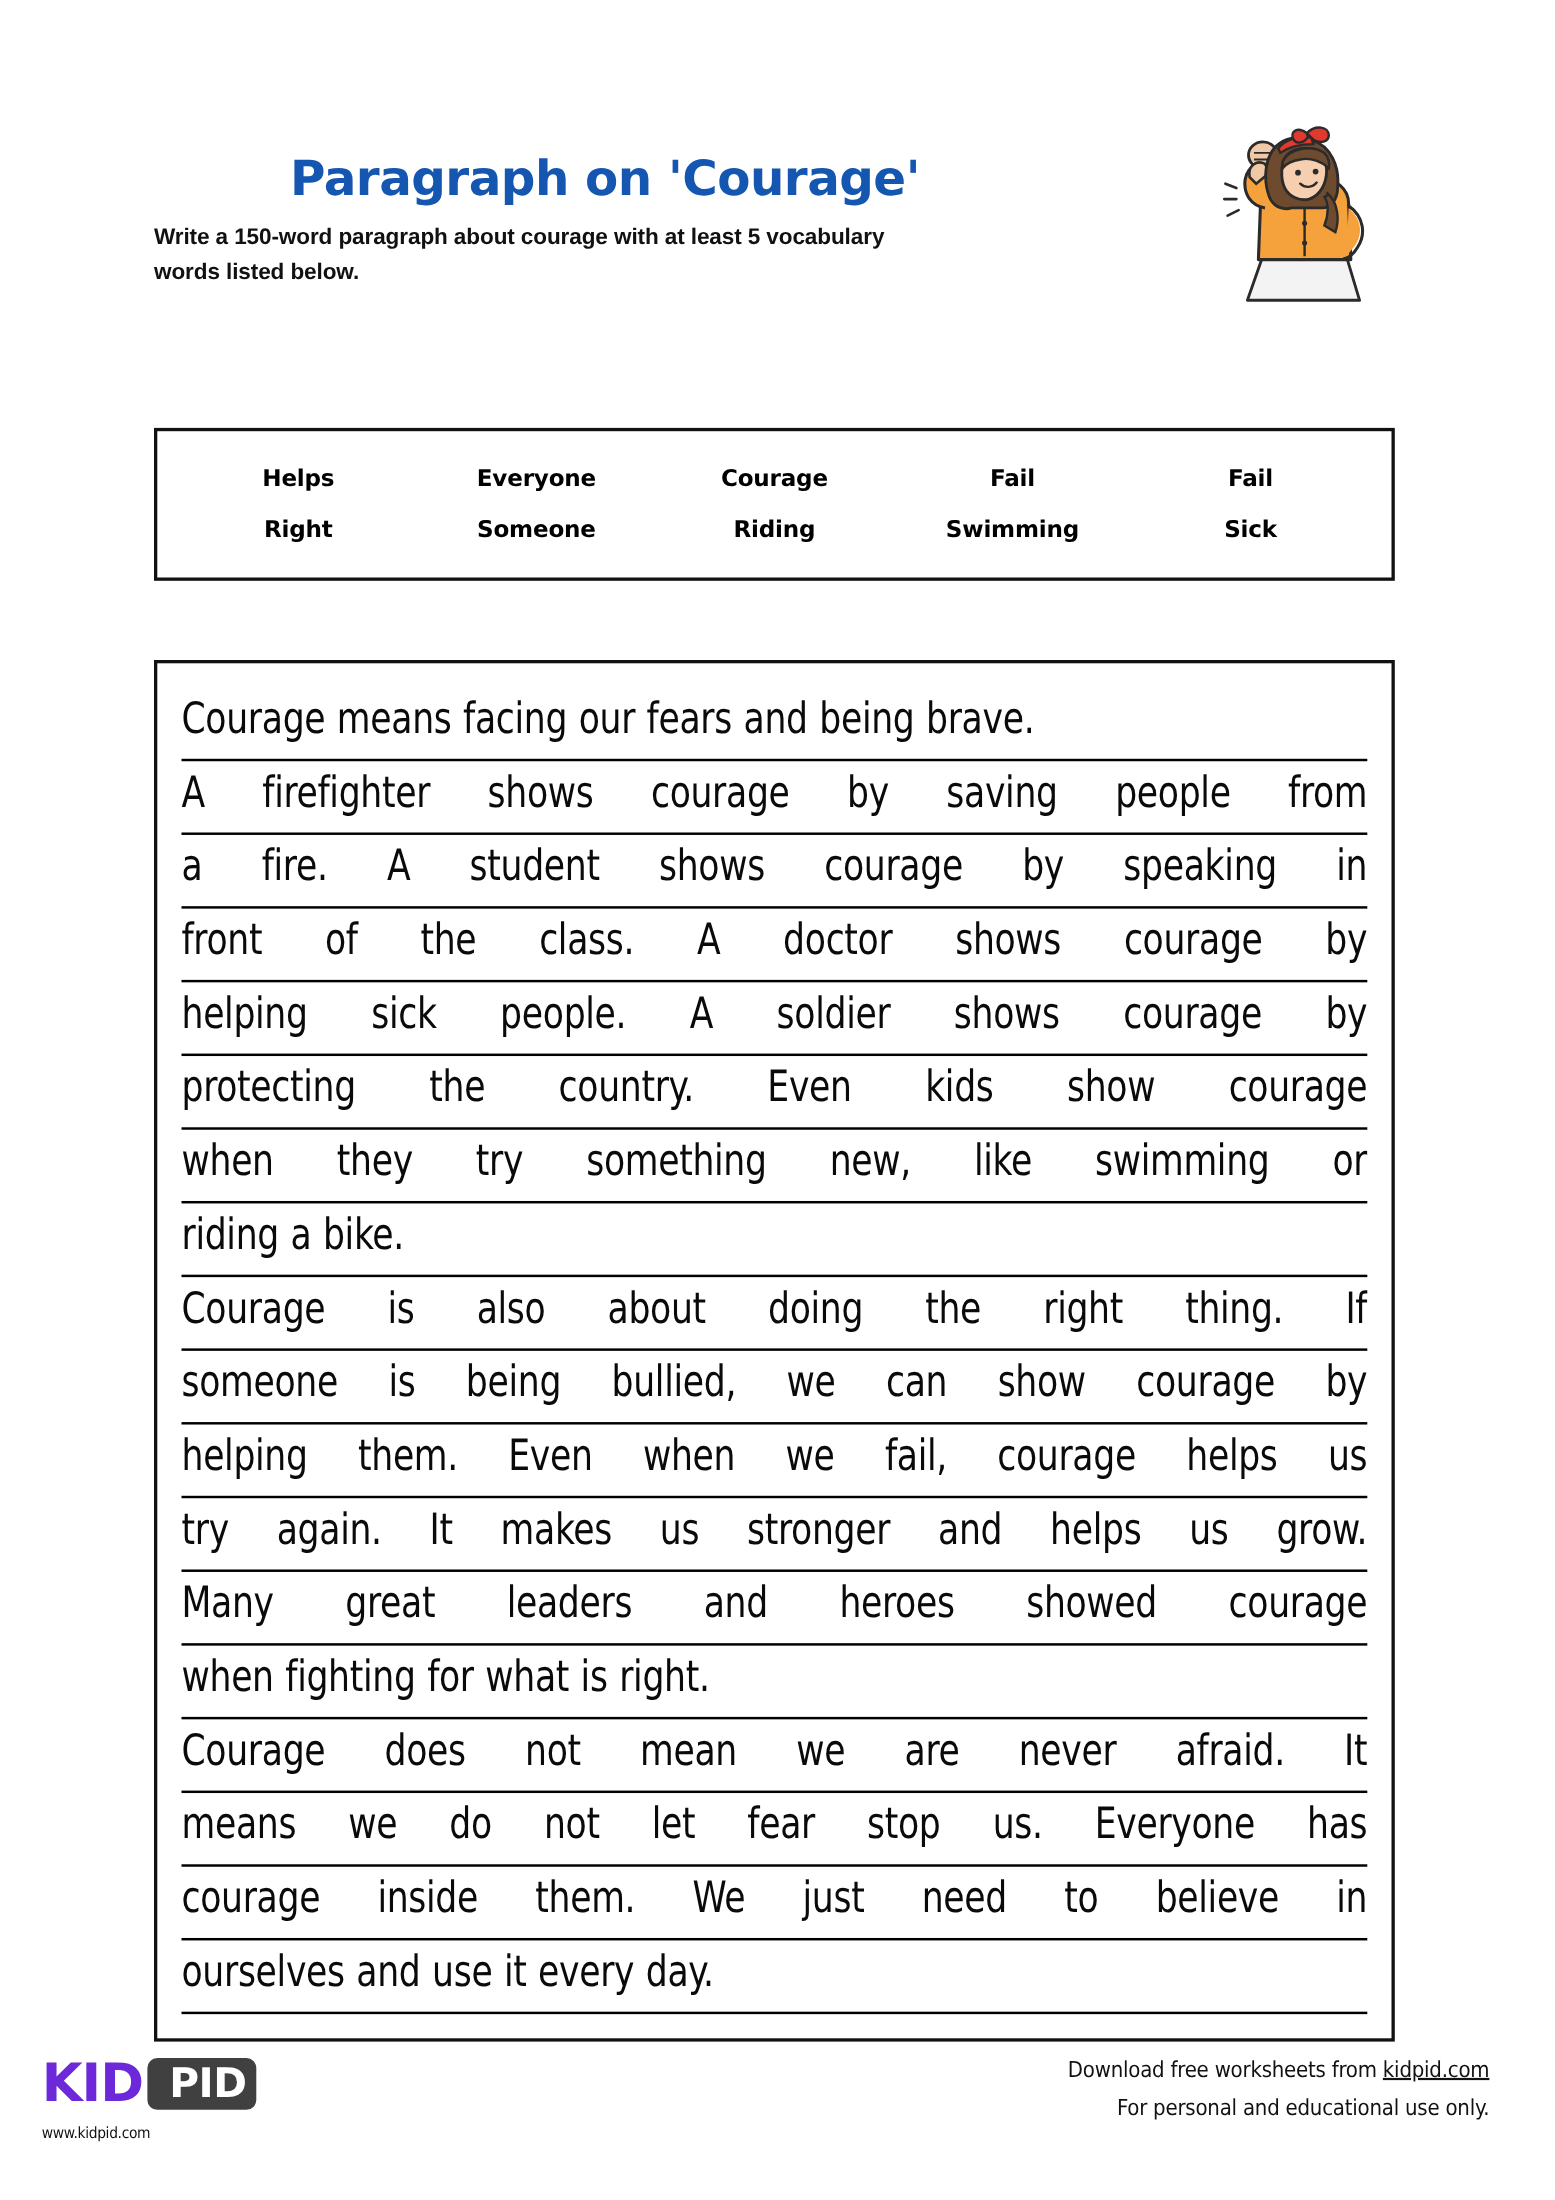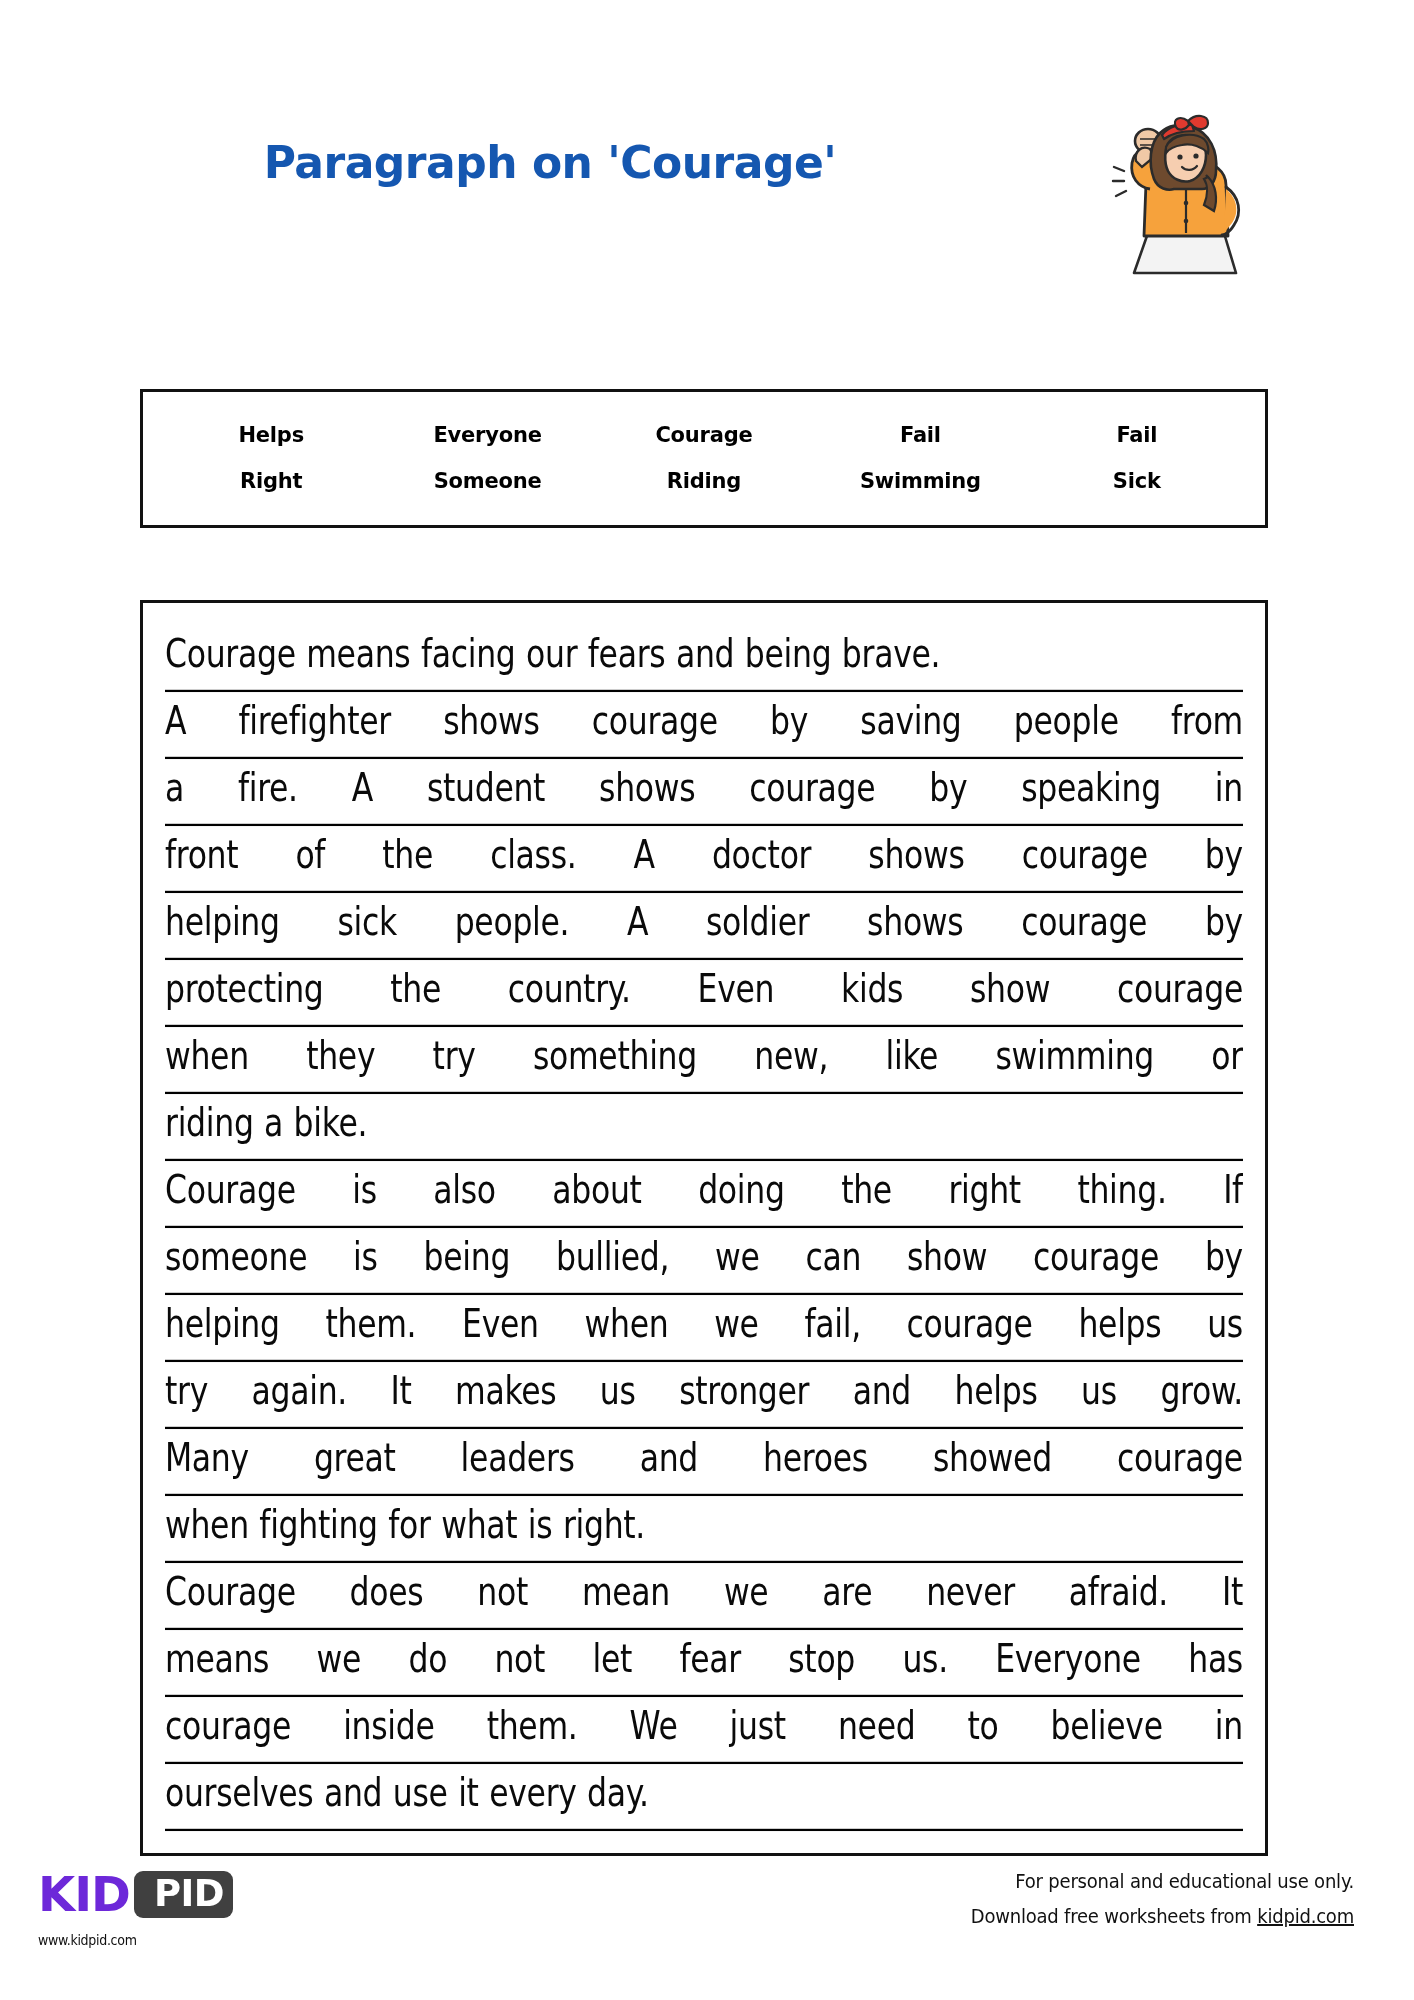--- a/index.html
+++ b/index.html
@@ -190,20 +190,21 @@
     color: #111111;
   }
 </style>
 </head>
 <body>
 
 <div class="page">
 
   <div class="header">
     <div class="worksheet-title">Paragraph on 'Courage'</div>
+    <div class="worksheet-subtitle">Write a 150-word paragraph about courage with at least 5 vocabulary words listed below.</div>
   </div>
 
   <div class="illustration">
     <svg viewBox="0 0 210 210" width="210" height="210" xmlns="http://www.w3.org/2000/svg">
 
       <path d="M58 168 L72 128 L148 128 L160 168 Z" fill="#f3f3f3" stroke="#2b2b2b" stroke-width="2.6" stroke-linejoin="round"></path>
 
       <path d="M70 78 C70 64 82 58 96 56 L124 56 C138 58 150 66 150 80 L152 131 L68 131 Z" fill="#f6a23c" stroke="#2b2b2b" stroke-width="2.8" stroke-linejoin="round"></path>
 
       <path d="M110 60 L110 128" stroke="#2b2b2b" stroke-width="2.2" fill="none"></path>
@@ -447,19 +448,19 @@
 
   <div class="footer-logo">
     <div class="logo-mark">
       <span class="logo-kid">KID</span>
       <span class="logo-pid">PID</span>
     </div>
     <div class="logo-url">www.kidpid.com</div>
   </div>
 
   <div class="footer-credits">
-    <div>For personal and educational use only.</div>
     <div>
       <span>Download free worksheets from </span><span class="footer-link">kidpid.com</span>
     </div>
+    <div>For personal and educational use only.</div>
   </div>
 
 </div>
 
 </body></html>

